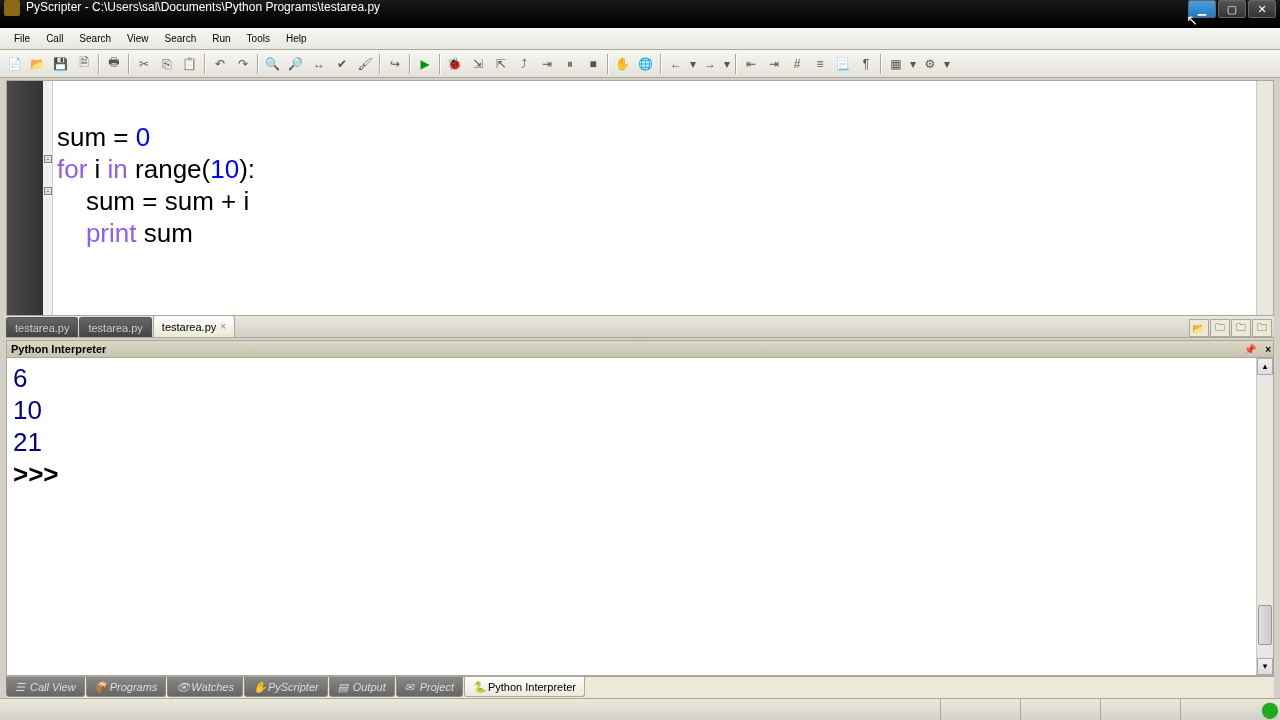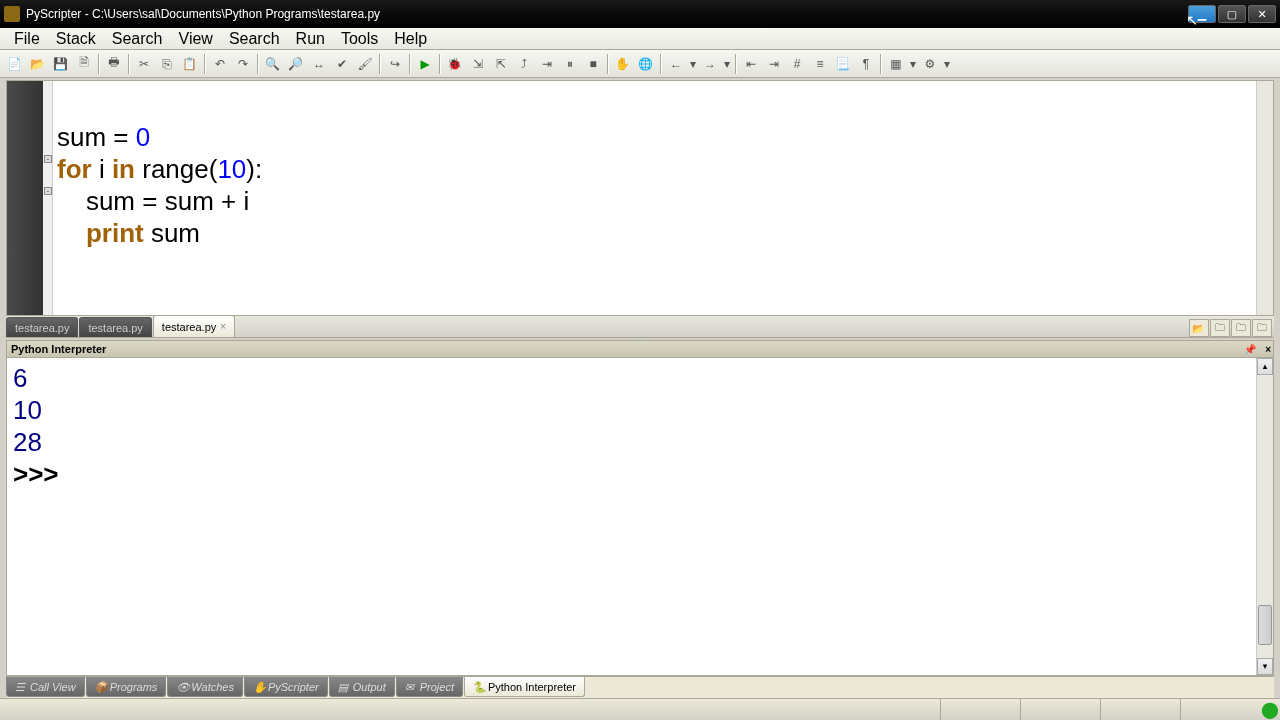--- a/index.html
+++ b/index.html
@@ -1,42 +1,42 @@
 <!DOCTYPE html>
 <html><head>
 <meta charset="utf-8">
 <style>
 * { margin:0; padding:0; box-sizing:border-box; font-family:Tahoma,Arial,sans-serif; }
 body { width:1280px; height:720px; overflow:hidden; background:#d4d0c8; display:flex; flex-direction:column; }
 
 
-.titlebar { height:28px; background:linear-gradient(to bottom,#1a1a1a 0%,#0a0a0a 50%,#000 100%); display:flex; align-items:center; padding:0 4px; }
+.titlebar { height:28px; background:linear-gradient(to bottom,#1a1a1a 0%,#0a0a0a 50%,#000 100%); display:flex; padding:0 4px; }
 .titlebar .app-icon { width:16px; height:16px; background:#8b6914; border-radius:2px; margin-right:6px; }
 .titlebar .title-text { color:#fff; font-size:12px; flex:1; }
 .titlebar .win-buttons { display:flex; gap:2px; }
 .titlebar .win-btn { width:28px; height:18px; background:linear-gradient(to bottom,#555,#333); border:1px solid #666; border-radius:2px; color:#fff; font-size:11px; display:flex; align-items:center; justify-content:center; cursor:pointer; }
 .titlebar .win-btn.min { background:linear-gradient(to bottom,#4a9fd8,#2179c8); }
 .titlebar .cursor { position:absolute; right:82px; top:12px; color:#fff; pointer-events:none; font-size:14px; }
 
 
 .menubar { height:22px; background:linear-gradient(to bottom,#f7f7f3,#e8e8e0); border-bottom:1px solid #aca899; display:flex; align-items:center; padding:0 6px; }
-.menubar .menu-item { padding:2px 8px; font-size:16px; cursor:pointer; }
+.menubar .menu-item { padding:2px 8px; font-size:10px; cursor:pointer; }
 
 
 .toolbar { height:28px; background:linear-gradient(to bottom,#f7f7f3,#e3e3db); border-bottom:1px solid #aca899; display:flex; align-items:center; padding:0 4px; gap:1px; }
 .toolbar .tb-btn { width:22px; height:22px; border:1px solid transparent; border-radius:2px; display:flex; align-items:center; justify-content:center; font-size:12px; cursor:pointer; color:#555; }
 .toolbar .sep { width:2px; height:20px; border-left:1px solid #aca899; border-right:1px solid #fff; margin:0 2px; }
 
 
 .editor-area { flex:0 0 236px; background:#fff; border:1px solid #aca899; margin:2px 6px 0 6px; position:relative; display:flex; }
 .gutter { width:36px; background:linear-gradient(to right,#4a4a4a,#333); }
 .fold-gutter { width:10px; background:#f0f0f0; border-right:1px solid #ccc; position:relative; }
 .fold-mark { position:absolute; left:1px; width:8px; height:8px; background:#ddd; border:1px solid #888; font-size:7px; line-height:6px; text-align:center; }
 .code { flex:1; padding:8px 0 12px 4px; font-family:Consolas,'Courier New',monospace; font-size:26px; line-height:32px; white-space:pre; }
-.code .kw { color:#a16207; font-weight:bold; }
+.code .kw { color:#8b5cf6; font-weight:normal; }
 .code .num { color:#0000ff; }
 .code .id { color:#000; }
 .editor-scroll { width:17px; background:#e8e8e0; border-left:1px solid #ccc; }
 
 
 .tabbar { height:22px; background:linear-gradient(to bottom,#e8e8e0,#d4d0c8); margin:0 6px; display:flex; align-items:flex-end; border-bottom:1px solid #aca899; position:relative; }
 .tabbar .tab { height:20px; padding:2px 8px; font-size:11px; background:linear-gradient(to bottom,#666,#444); color:#ccc; border:1px solid #555; border-bottom:none; border-radius:3px 3px 0 0; margin-right:1px; cursor:pointer; display:flex; align-items:center; gap:4px; }
 .tabbar .tab.active { background:linear-gradient(to bottom,#fefefe,#ece9d8); color:#000; border-color:#aca899; height:22px; }
 .tabbar .tab .close { font-size:10px; color:#888; }
 .tabbar .grip { position:absolute; left:50%; transform:translateX(-50%); bottom:-6px; font-size:8px; color:#888; letter-spacing:1px; }
@@ -78,21 +78,21 @@
   <div class="win-buttons">
     <div class="win-btn min">▁</div>
     <div class="win-btn">▢</div>
     <div class="win-btn">✕</div>
   </div>
   <div class="cursor">↖</div>
 </div>
 
 <div class="menubar">
   <div class="menu-item">File</div>
-  <div class="menu-item">Stack</div>
+  <div class="menu-item">Call</div>
   <div class="menu-item">Search</div>
   <div class="menu-item">View</div>
   <div class="menu-item">Search</div>
   <div class="menu-item">Run</div>
   <div class="menu-item">Tools</div>
   <div class="menu-item">Help</div>
 </div>
 
 <div class="toolbar">
   <div class="tb-btn">📄</div>
@@ -180,21 +180,21 @@
 
 <div class="interp-header">
   <span>Python Interpreter</span>
   <span class="pin">📌</span>
   <span class="x">×</span>
 </div>
 
 <div class="interpreter">
   <div class="out-line">6</div>
   <div class="out-line">10</div>
-  <div class="out-line">28</div>
+  <div class="out-line">21</div>
   <div class="prompt">&gt;&gt;&gt;</div>
   <div class="interp-scroll">
     <div class="arrow">▴</div>
     <div class="thumb"></div>
     <div class="arrow" style="position:absolute;bottom:0;left:0;right:0">▾</div>
   </div>
 </div>
 
 <div class="bottom-tabs">
   <div class="btab inactive">

